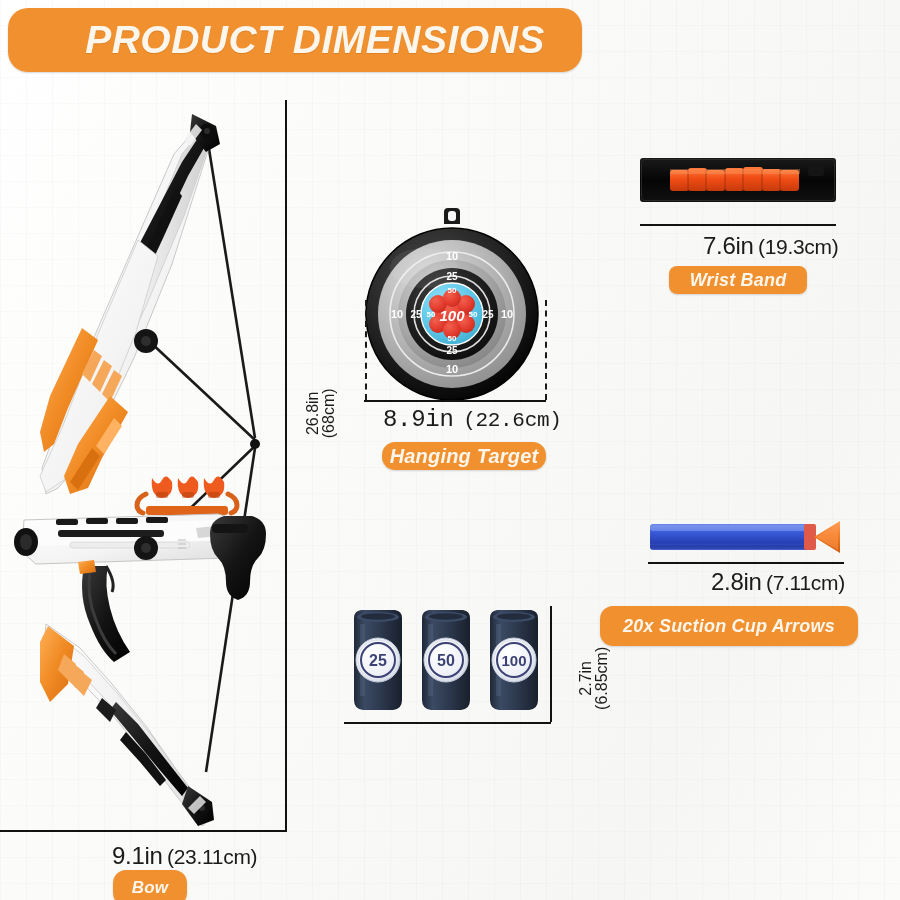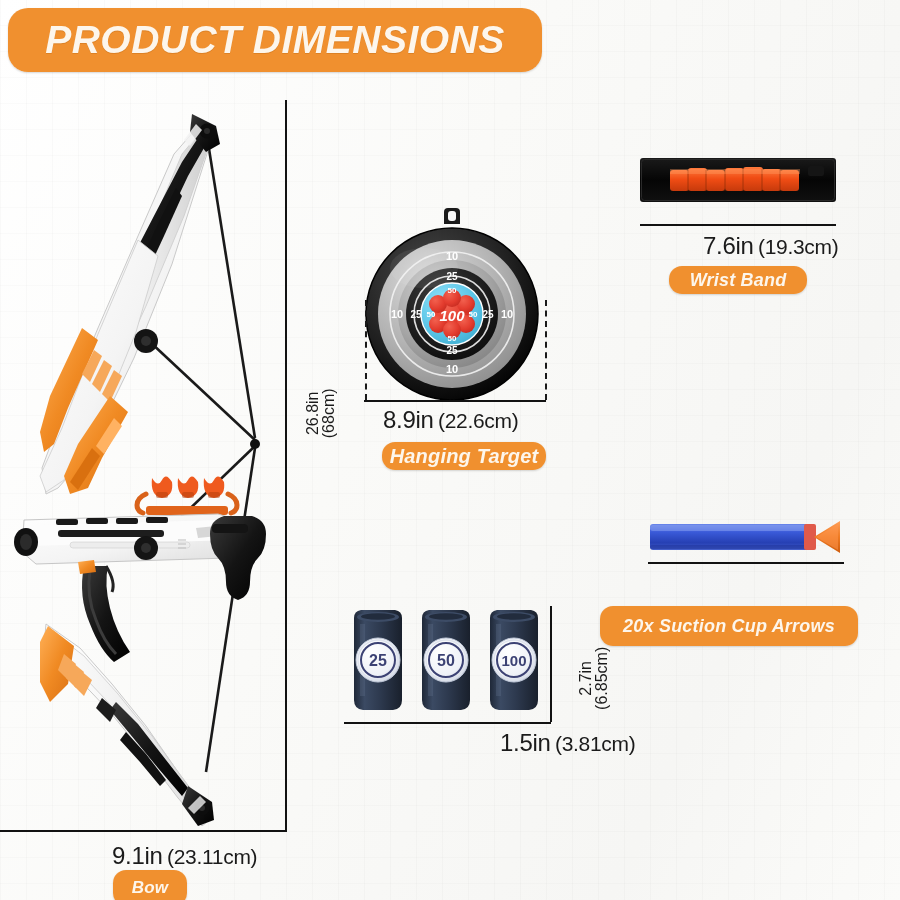--- a/index.html
+++ b/index.html
@@ -34,20 +34,21 @@
     letter-spacing:.2px;
     box-shadow:0 1px 2px rgba(0,0,0,.16);
     white-space:nowrap;
   }
   .pill.title{
     left:8px;top:8px;width:534px;height:64px;
     border-radius:20px;
     font-size:39px;
     letter-spacing:.5px;
     text-shadow:0 1px 0 rgba(160,85,10,.25);
+    padding-left:40px;
   }
 
   
   .meas{
     position:absolute;
     color:#1b1b1b;
     white-space:nowrap;
     font-weight:500;
   }
   .meas .big{font-size:24px;letter-spacing:-.3px;}
@@ -321,21 +322,21 @@
         <text x="100" y="115" font-size="15" fill="#ffffff" font-style="italic">100</text>
       </g>
 
       <ellipse cx="72" cy="62" rx="34" ry="20" fill="#ffffff" opacity=".07"></ellipse>
     </svg>
   </div>
 
   <div class="dash-v" style="left:365px;top:300px;height:100px;"></div>
   <div class="dash-v" style="left:545px;top:300px;height:100px;"></div>
   <div class="rule-h" style="left:364px;top:400px;width:182px;"></div>
-  <div class="meas" style="left:383px;top:406px;">
+  <div class="meas" style="left:383px;top:406px;font-family:Liberation Mono, monospace;">
     <span class="big">8.9in</span>
     <span class="sm">(22.6cm)</span>
   </div>
   <div class="pill" style="left: 382px; top: 442px; width: 164px; height: 28px; font-size: 20px; background: linear-gradient(rgb(238, 144, 49) 0%, rgb(238, 144, 49) 48%, rgb(238, 144, 49) 100%); filter: saturate(1.02);">Hanging Target</div>
 
   <div class="band">
     <svg viewBox="0 0 196 56" xmlns="http://www.w3.org/2000/svg">
       <defs>
         <linearGradient id="strap" x1="0" y1="0" x2="0" y2="1">
           <stop offset="0" stop-color="#1a1a1a"></stop>
@@ -364,21 +365,21 @@
       </g>
       <rect x="30" y="17" width="130" height="5" fill="#ff9a61" opacity=".38"></rect>
       <rect x="168" y="14" width="16" height="10" rx="2" fill="#151515"></rect>
     </svg>
   </div>
   <div class="rule-h" style="left:640px;top:224px;width:196px;"></div>
   <div class="meas" style="left:703px;top:232px;">
     <span class="big">7.6in</span>
     <span class="sm">(19.3cm)</span>
   </div>
-  <div class="pill" style="left: 669px; top: 266px; width: 138px; height: 28px; font-size: 18px; background: linear-gradient(rgb(238, 144, 49) 0%, rgb(238, 144, 49) 48%, rgb(238, 144, 49) 100%); filter: saturate(1.02);">Wrist Band</div>
+  <div class="pill" style="left: 669px; top: 266px; width: 138px; height: 28px; font-size: 18px; background: linear-gradient(rgb(238, 144, 49) 0%, rgb(238, 144, 49) 48%, rgb(238, 144, 49) 100%); filter: saturate(1.02); border-radius: 8px;">Wrist Band</div>
 
   <div class="dart">
     <svg viewBox="0 0 200 50" xmlns="http://www.w3.org/2000/svg">
       <defs>
         <linearGradient id="shaft" x1="0" y1="0" x2="0" y2="1">
           <stop offset="0" stop-color="#6a86ea"></stop>
           <stop offset=".32" stop-color="#3a5ad8"></stop>
           <stop offset=".72" stop-color="#2640b4"></stop>
           <stop offset="1" stop-color="#4560cc"></stop>
         </linearGradient>
@@ -390,20 +391,24 @@
       </defs>
       <rect x="2" y="12" width="162" height="26" rx="3" fill="url(#shaft)"></rect>
       <rect x="2" y="13" width="162" height="6" rx="3" fill="#8ea5f2" opacity=".5"></rect>
       <rect x="2" y="33" width="162" height="4" rx="2" fill="#1b2f92" opacity=".45"></rect>
       <rect x="156" y="12" width="12" height="26" rx="2" fill="#e05a4a"></rect>
       <path d="M166 25 L192 9 L192 41 Z" fill="url(#cup)"></path>
       <path d="M168 25 L190 12 L190 38 Z" fill="#ff9750" opacity=".5"></path>
     </svg>
   </div>
   <div class="rule-h" style="left:648px;top:562px;width:196px;"></div>
+  <div class="meas" style="left:711px;top:568px;">
+    <span class="big">2.8in</span>
+    <span class="sm">(7.11cm)</span>
+  </div>
   <div class="pill" style="left: 600px; top: 606px; width: 258px; height: 40px; font-size: 18px; background: linear-gradient(rgb(238, 144, 49) 0%, rgb(238, 144, 49) 48%, rgb(238, 144, 49) 100%); filter: saturate(1.02);">20x Suction Cup Arrows</div>
 
   <div class="cans">
     <svg viewBox="0 0 196 116" xmlns="http://www.w3.org/2000/svg">
       <defs>
         <linearGradient id="canb" x1="0" y1="0" x2="1" y2="0">
           <stop offset="0" stop-color="#1f2838"></stop>
           <stop offset=".22" stop-color="#3b4a63"></stop>
           <stop offset=".55" stop-color="#2d394e"></stop>
           <stop offset="1" stop-color="#19202c"></stop>
@@ -453,18 +458,14 @@
       </g>
     </svg>
   </div>
 
   <div class="rule-v" style="left:550px;top:606px;height:116px;"></div>
   <div class="vstack" style="left:546px;top:662px;width:96px;">
     <span class="big">2.7in</span>
     <span class="sm">(6.85cm)</span>
   </div>
   <div class="rule-h" style="left:344px;top:722px;width:207px;"></div>
-  <div class="meas" style="left:500px;top:729px;">
-    <span class="big">1.5in</span>
-    <span class="sm">(3.81cm)</span>
-  </div>
 
 </div>
 
 </body></html>

